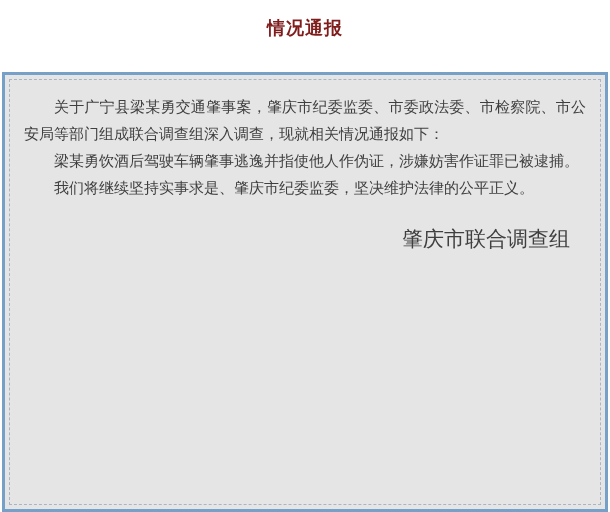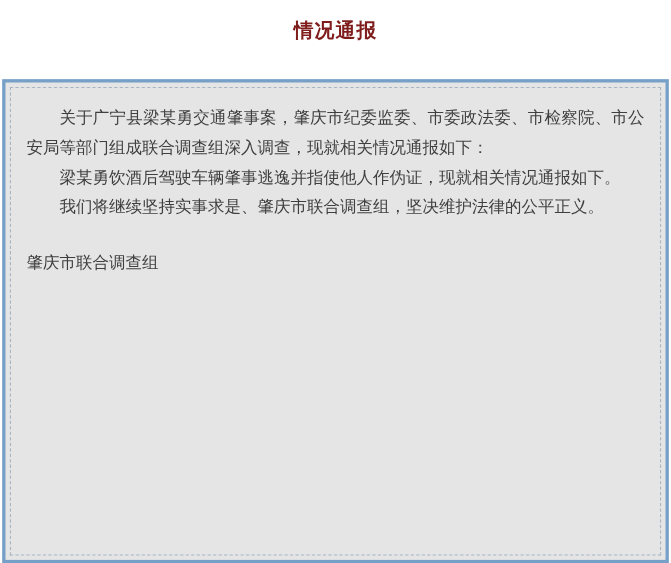--- a/index.html
+++ b/index.html
@@ -51,43 +51,44 @@
     color: #3f3f3f;
     text-indent: 2em;
     text-align: justify;
   }
   .signature-block {
     margin-top: 22px;
     padding-right: 16px;
     text-align: right;
   }
   .signature-block .sig-line {
-    font-size: 15px;
+    font-size: 21px;
     line-height: 30px;
     color: #3f3f3f;
     text-indent: 0;
+    text-align: right;
   }
 </style>
 </head>
 <body>
 
 <div class="page">
 
   <div class="doc-title">情况通报</div>
 
   <div class="notice-box">
     <div class="notice-inner">
 
       <p>关于广宁县梁某勇交通肇事案，肇庆市纪委监委、市委政法委、市检察院、市公安局等部门组成联合调查组深入调查，现就相关情况通报如下：</p>
 
-      <p>梁某勇饮酒后驾驶车辆肇事逃逸并指使他人作伪证，现就相关情况通报如下。</p>
+      <p>梁某勇饮酒后驾驶车辆肇事逃逸并指使他人作伪证，涉嫌妨害作证罪已被逮捕。</p>
 
 
 
-      <p>我们将继续坚持实事求是、肇庆市联合调查组，坚决维护法律的公平正义。</p>
+      <p>我们将继续坚持实事求是、肇庆市纪委监委，坚决维护法律的公平正义。</p>
 
       <div class="signature-block">
         <p class="sig-line">肇庆市联合调查组</p>
 
       </div>
 
     </div>
   </div>
 
 </div>

